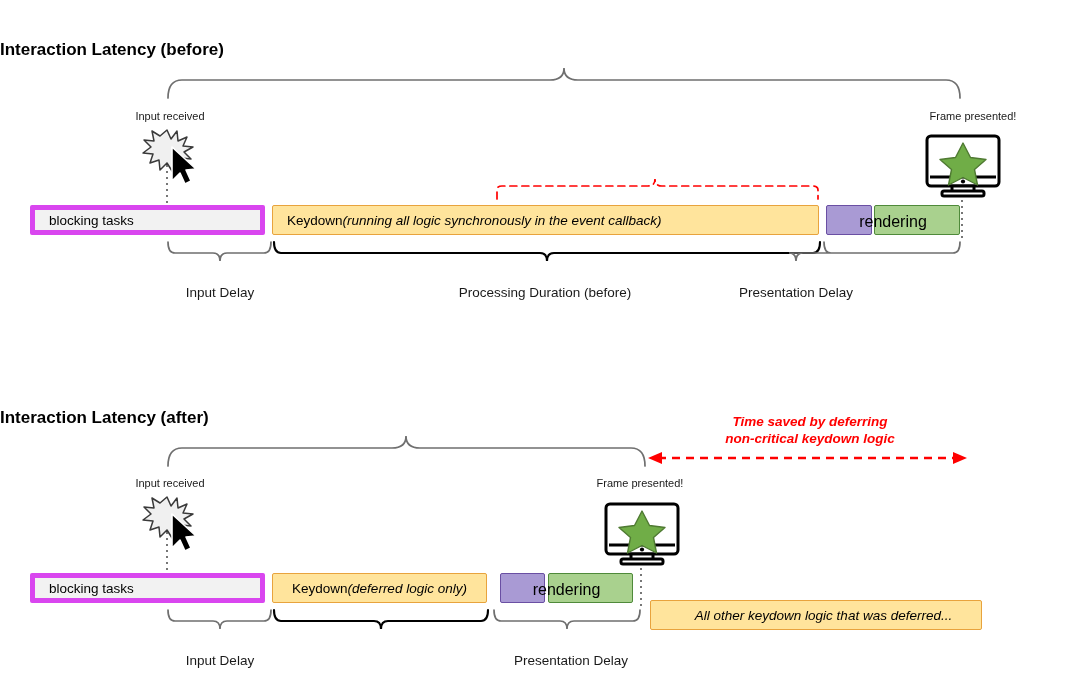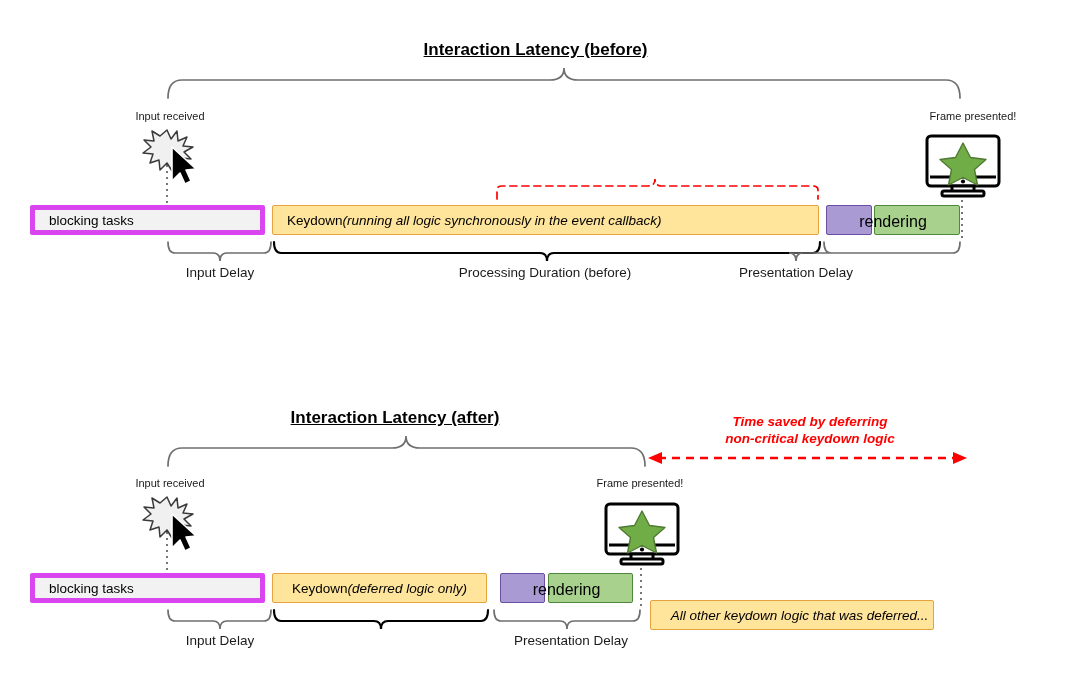--- a/index.html
+++ b/index.html
@@ -21,39 +21,38 @@
     width: 1071px;
     height: 690px;
   }
   .abs { position: absolute; }
 
   
   .diagram-title {
     font-size: 17px;
     font-weight: bold;
     color: #000;
-    text-align: center;
-    white-space: nowrap;
-    text-decoration: underline;
+    white-space: nowrap;
   }
 
   
   .caption {
     font-size: 11px;
     color: #1a1a1a;
     text-align: center;
     white-space: nowrap;
   }
 
   
   .phase-label {
     font-size: 13.5px;
     color: #1a1a1a;
     text-align: center;
     white-space: nowrap;
+    margin-top: 20px;
   }
 
   
   .red-note {
     font-size: 13.5px;
     font-weight: bold;
     font-style: italic;
     color: #ff0000;
     text-align: center;
     line-height: 1.25;
@@ -172,21 +171,21 @@
     <span>Keydown </span>
       <span class="bar-ital">(deferred logic only)</span>
   </div>
 
   <div class="abs bar bar-purple" style="left:500px; top:573px; width:45px;"></div>
 
   <div class="abs bar bar-green" style="left:548px; top:573px; width:85px;"></div>
 
   <div class="rendering-text" style="left:500px; top:581px; width:133px;">rendering</div>
 
-  <div class="abs bar bar-yellow-center" style="left:650px; top:600px; width:284px;padding-left:23px;">
+  <div class="abs bar bar-yellow-center" style="left:650px; top:600px; width:332px;padding-left:23px;">
     <span class="bar-ital">All other keydown logic that was deferred...</span>
   </div>
 
   <div class="abs phase-label" style="left:160px; top:633px; width:120px;">Input Delay</div>
 
 
   <div class="abs phase-label" style="left:498px; top:633px; width:146px;">Presentation Delay</div>
 
   <svg class="overlay" viewBox="0 0 1071 690">
 

